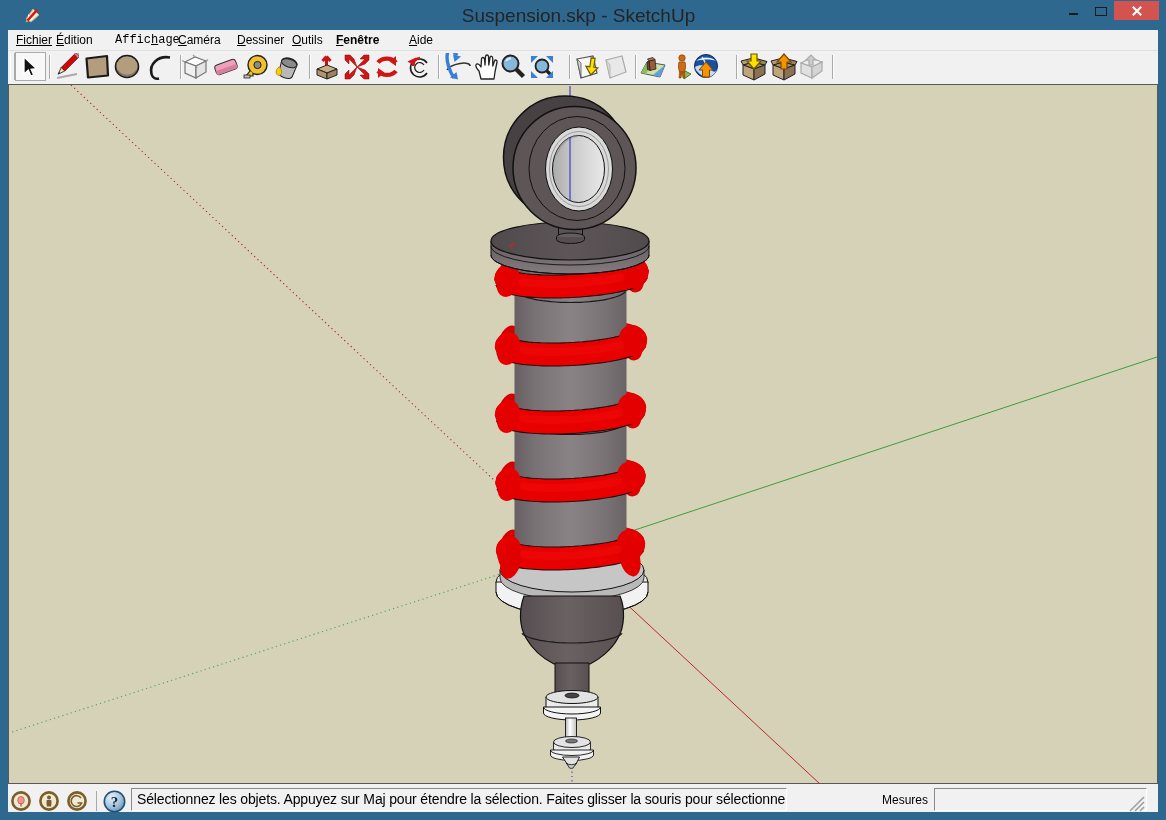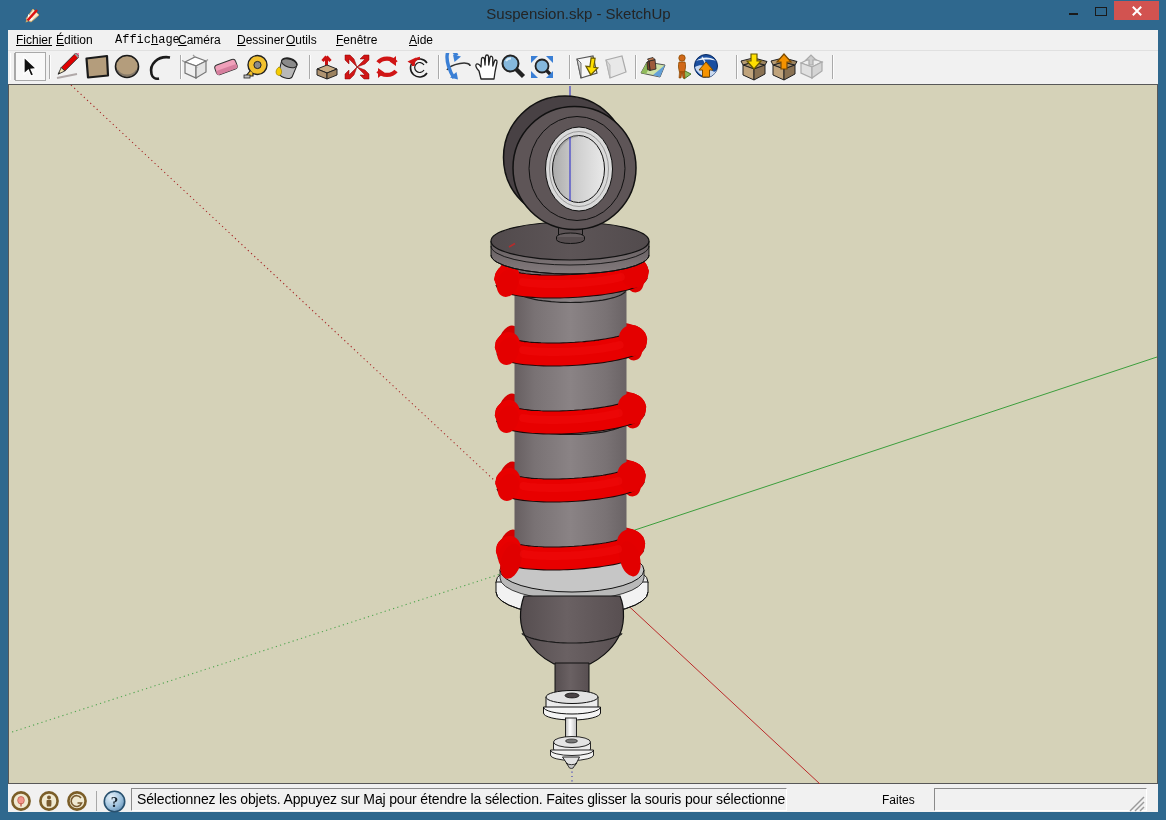--- a/index.html
+++ b/index.html
@@ -7,38 +7,38 @@
 </style></head>
 <body>
 
 <div class="abs" style="left:0;top:0;width:1166px;height:30px;background:#2f688e;"></div>
 <svg class="abs" style="left:23px;top:6px" width="18" height="18" viewBox="0 0 18 18">
 <path d="M3,13 L10,3 L16,9 L8,16 Z" fill="#f5e8cf" stroke="#caa86a" stroke-width="1"></path>
 <path d="M5,8 L10,13 L5,15 Z" fill="#fff"></path>
 <line x1="4.5" y1="14.5" x2="14" y2="4" stroke="#dd1111" stroke-width="2.6"></line>
 <path d="M2.5,16.5 L5.5,15.5 L3.5,13.5 Z" fill="#caa86a"></path>
 </svg>
-<div class="abs" style="left:0;top:5px;width:1157px;text-align:center;font-size:15px;color:#242424;">Suspension.skp - SketchUp</div>
+<div class="abs" style="left:0;top:5px;width:1157px;text-align:center;font-size:19px;color:#242424;">Suspension.skp - SketchUp</div>
 <div class="abs" style="left:1069px;top:13px;width:9px;height:2px;background:#1a1a1a;"></div>
 <div class="abs" style="left:1095px;top:7px;width:10px;height:7px;border:1.5px solid #1a1a1a;"></div>
 <div class="abs" style="left:1114px;top:1px;width:45px;height:19px;background:#d25350;"></div>
 <svg class="abs" style="left:1132px;top:6px" width="10" height="10" viewBox="0 0 10 10">
 <path d="M0.8,0.8 L9.2,9.2 M9.2,0.8 L0.8,9.2" stroke="#fff" stroke-width="2"></path>
   </svg>
 
 <div class="abs" style="left:8px;top:30px;width:1150px;height:54px;background:#f1f1f1;"></div>
 <div class="abs" style="left:8px;top:50px;width:1150px;height:1px;background:#e0e0e0;"></div>
 
 <span style="position:absolute;left:16px;top:33px;text-decoration:underline;">F<u>i</u>chier</span>
 <span style="position:absolute;left:56px;top:33px;text-align:right;"><u>É</u>dition</span>
 <span style="position:absolute;left:115px;top:33px;font-family:Liberation Mono, monospace;">Affic<u>h</u>age</span>
 <span style="position:absolute;left:178px;top:33px;"><u>C</u>améra</span>
 <span style="position:absolute;left:237px;top:33px;"><u>D</u>essiner</span>
-<span style="position:absolute;left:286px;top:33px;"><u>O</u>utils</span>
-<span style="position:absolute;left:336px;top:33px;"><u>F</u>enêtre</span>
+<span style="position:absolute;left:292px;top:33px;"><u>O</u>utils</span>
+<span style="position:absolute;left:336px;top:33px;font-weight:bold;"><u>F</u>enêtre</span>
 <span style="position:absolute;left:409px;top:33px;"><u>A</u>ide</span>
 
 <div style="position:absolute;left:10px;top:53px;width:3px;height:27px;border-left:1px solid #ffffff;border-right:1px solid #a8a8a8;"></div>
 <div style="position:absolute;left:15px;top:52px;width:31px;height:29px;background:#f8f8f8;border:1px solid #a9a9a9;box-sizing:border-box;"></div>
 <svg style="position:absolute;left:17px;top:53px" width="28" height="28" viewBox="0 0 28 28">
 <path d="M7,4 L7,21 L11.3,17.2 L13.8,23 L16.6,21.8 L14.1,16.2 L19.5,15.7 Z" fill="#111" stroke="#fff" stroke-width="1.3"></path>
   </svg>
 <div style="position:absolute;left:48.5px;top:55px;width:1px;height:24px;background:#aaaaaa;border-right:1px solid #fdfdfd;"></div>
 <div style="position:absolute;left:180px;top:55px;width:1px;height:24px;background:#aaaaaa;border-right:1px solid #fdfdfd;"></div>
 <div style="position:absolute;left:308.5px;top:55px;width:1px;height:24px;background:#aaaaaa;border-right:1px solid #fdfdfd;"></div>
@@ -382,21 +382,21 @@
       <radialGradient id="qg" cx="0.35" cy="0.3" r="0.9">
         <stop offset="0" stop-color="#e8f2fa"></stop>
         <stop offset="0.55" stop-color="#9cc0dc"></stop>
         <stop offset="1" stop-color="#4a7ba6"></stop>
       </radialGradient>
     </defs>
 <circle cx="11.5" cy="11.5" r="10.2" fill="url(#qg)" stroke="#28506e" stroke-width="1.6"></circle>
 <text x="11.5" y="16.6" font-family="Liberation Serif, serif" font-size="15" font-weight="bold" fill="#16222c" text-anchor="middle">?</text>
 </svg>
 <div style="position:absolute;left:131px;top:788px;width:656px;height:23px;border:1px solid;border-color:#8a8a8a #ffffff #ffffff #8a8a8a;background:#f1f1f1;box-sizing:border-box;line-height:21px;padding-left:5px;white-space:nowrap;overflow:hidden;font-size:14px;letter-spacing:-0.15px;">Sélectionnez les objets. Appuyez sur Maj pour étendre la sélection. Faites glisser la souris pour sélectionner plus</div>
-<div style="position:absolute;left:882px;top:793px;width:46px;">Faites</div>
+<div style="position:absolute;left:882px;top:793px;width:46px;">Mesures</div>
 <div style="position:absolute;left:934px;top:788px;width:213px;height:23px;border:1px solid;border-color:#8a8a8a #ffffff #ffffff #8a8a8a;background:#f1f1f1;box-sizing:border-box;"></div>
 <svg style="position:absolute;left:1128px;top:795px" width="17" height="17" viewBox="0 0 17 17">
 <g stroke="#9a9a9a" stroke-width="1.5">
       <line x1="16" y1="2" x2="2" y2="16"></line>
       <line x1="16" y1="7" x2="7" y2="16"></line>
       <line x1="16" y1="12" x2="12" y2="16"></line>
     </g>
 </svg>
 
 </body></html>

